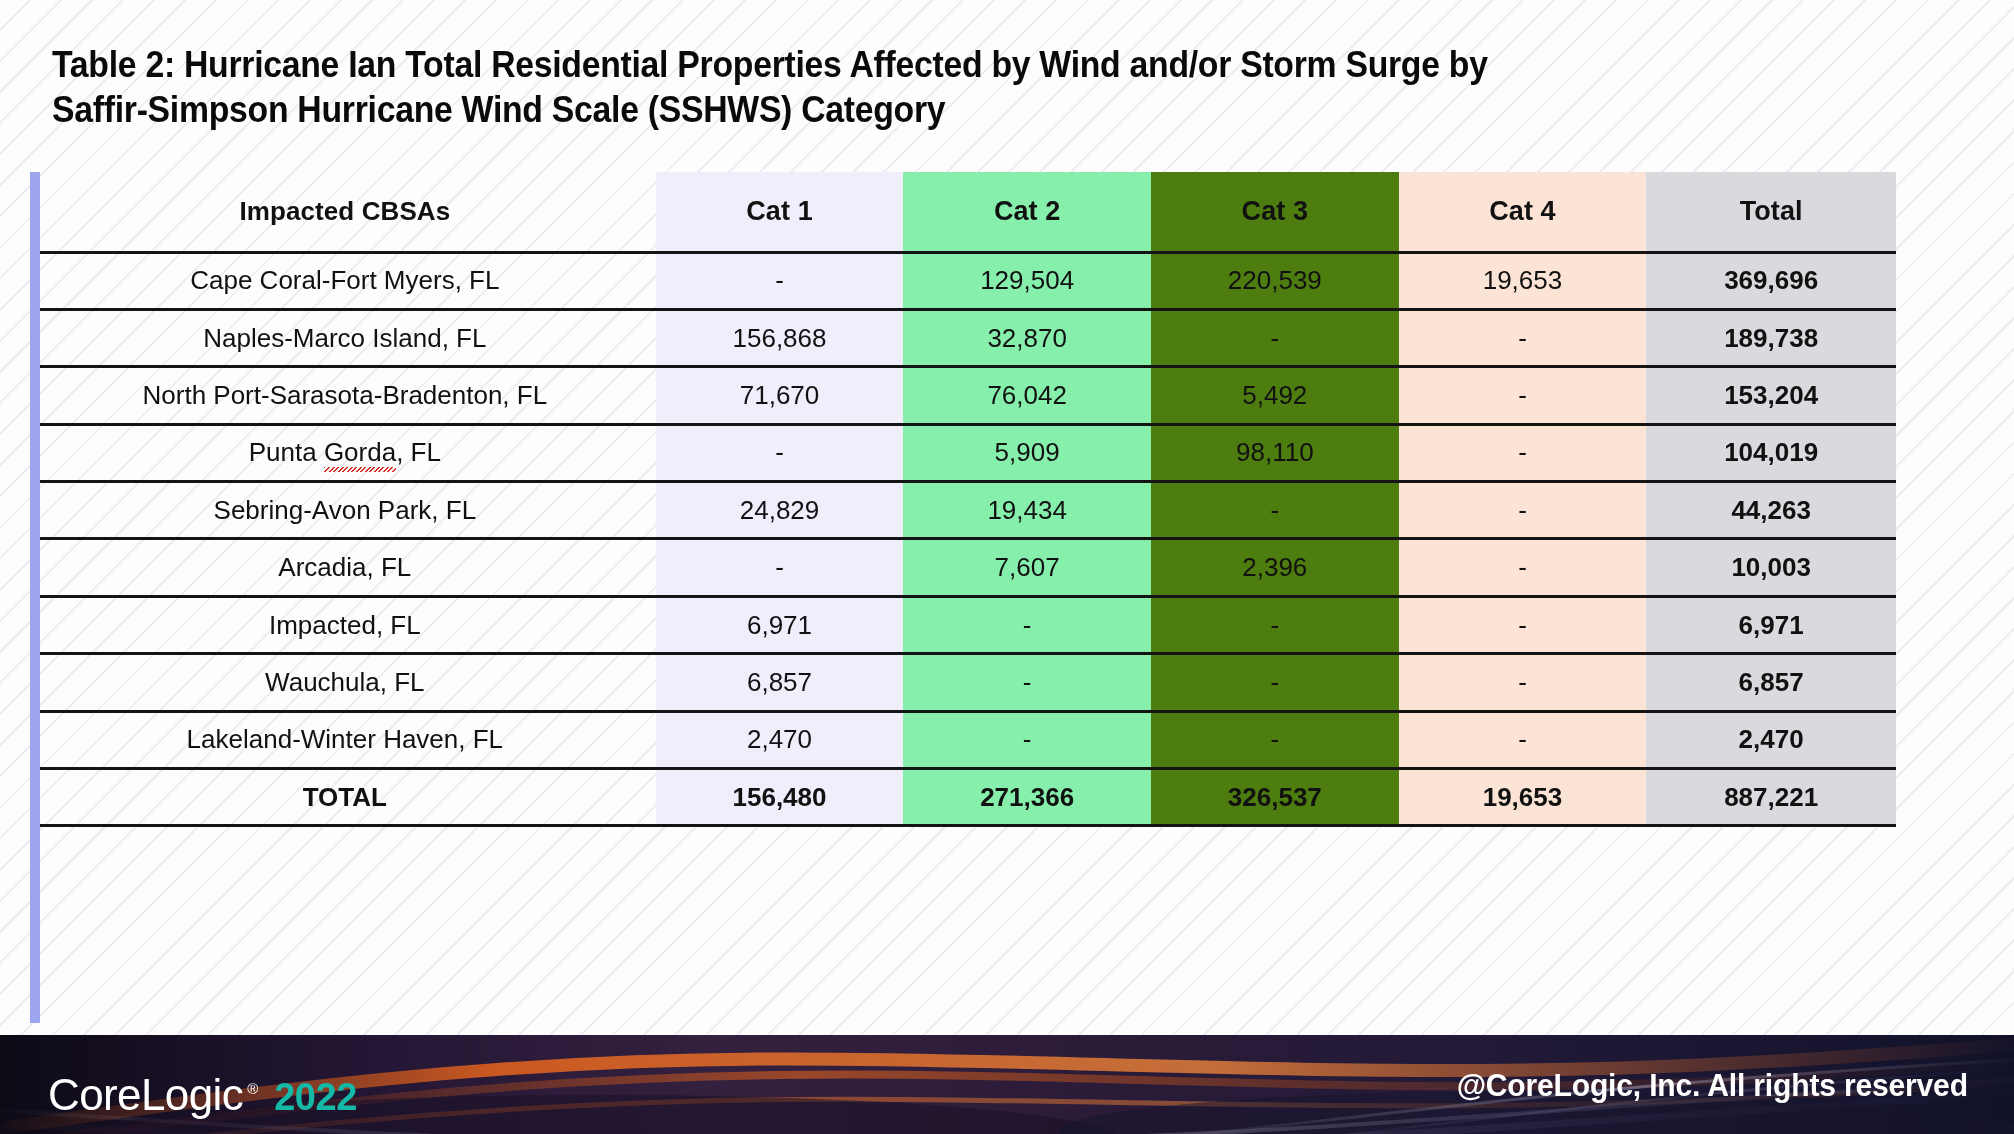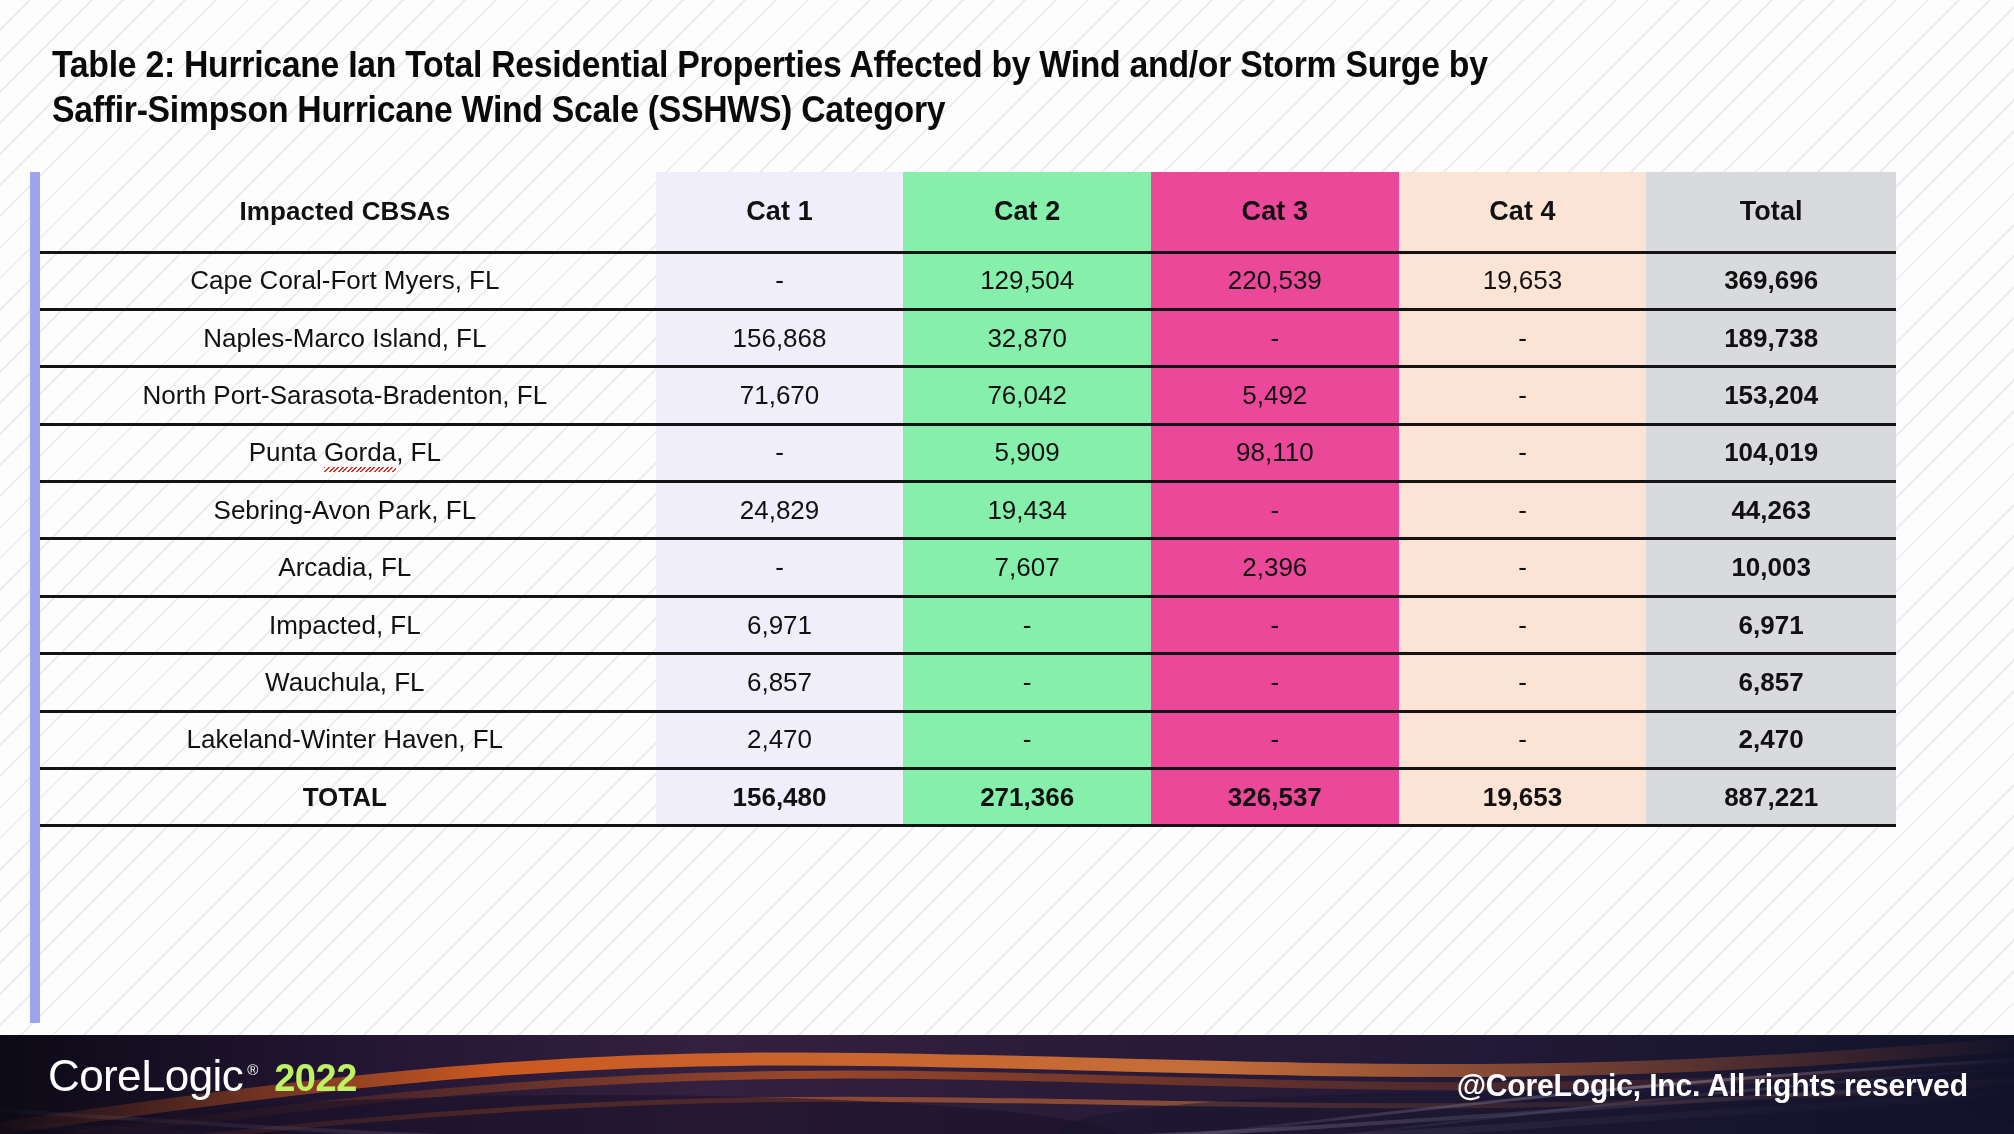--- a/index.html
+++ b/index.html
@@ -90,21 +90,21 @@
   tbody tr:first-child td { border-top:3px solid #141414; }
   tbody tr.total-row td {
     border-top:3px solid #141414;
     border-bottom:3px solid #141414;
     font-weight:700;
   }
 
   
   .bg-cat1  { background:#f1eefb; }
   .bg-cat2  { background:#86efac; }
-  .bg-cat3  { background:#ec4899; }
+  .bg-cat3  { background:#4d7c0f; }
   .bg-cat4  { background:#fbe4d6; }
   .bg-total { background:#d9dade; }
 
   .cell-total { font-weight:700; }
 
   .cbsa-cell {
     background:transparent;
     font-size:26px;
   }
 
@@ -128,34 +128,34 @@
   #footer {
     position:absolute; left:0; top:1035px;
     width:2014px; height:99px;
     overflow:hidden;
     background:#120d1e;
   }
   #footer .swirl {
     position:absolute; left:0; top:0; width:2014px; height:99px;
   }
   #footer-logo {
-    position:absolute; left:48px; top:16px;
+    position:absolute; left:48px; top:35px;
     display:flex; align-items:baseline; gap:10px;
     z-index:4;
   }
   #brand {
     font-size:44px; font-weight:400; color:#ffffff;
     letter-spacing:-0.6px;
   }
   #brand-reg {
     font-size:15px; color:#ffffff; vertical-align:super;
     position:relative; top:-16px; left:-6px;
   }
   #brand-year {
-    font-size:38px; font-weight:700; color:#bef264;
+    font-size:38px; font-weight:700; color:#14b8a6;
     letter-spacing:-0.5px;
   }
   #footer-rights {
     position:absolute; right:46px; top:32px;
     font-size:32px; font-weight:700; color:#ffffff;
     letter-spacing:-0.2px;
     transform:scaleX(0.94);
     transform-origin:right top;
     z-index:4;
   }

